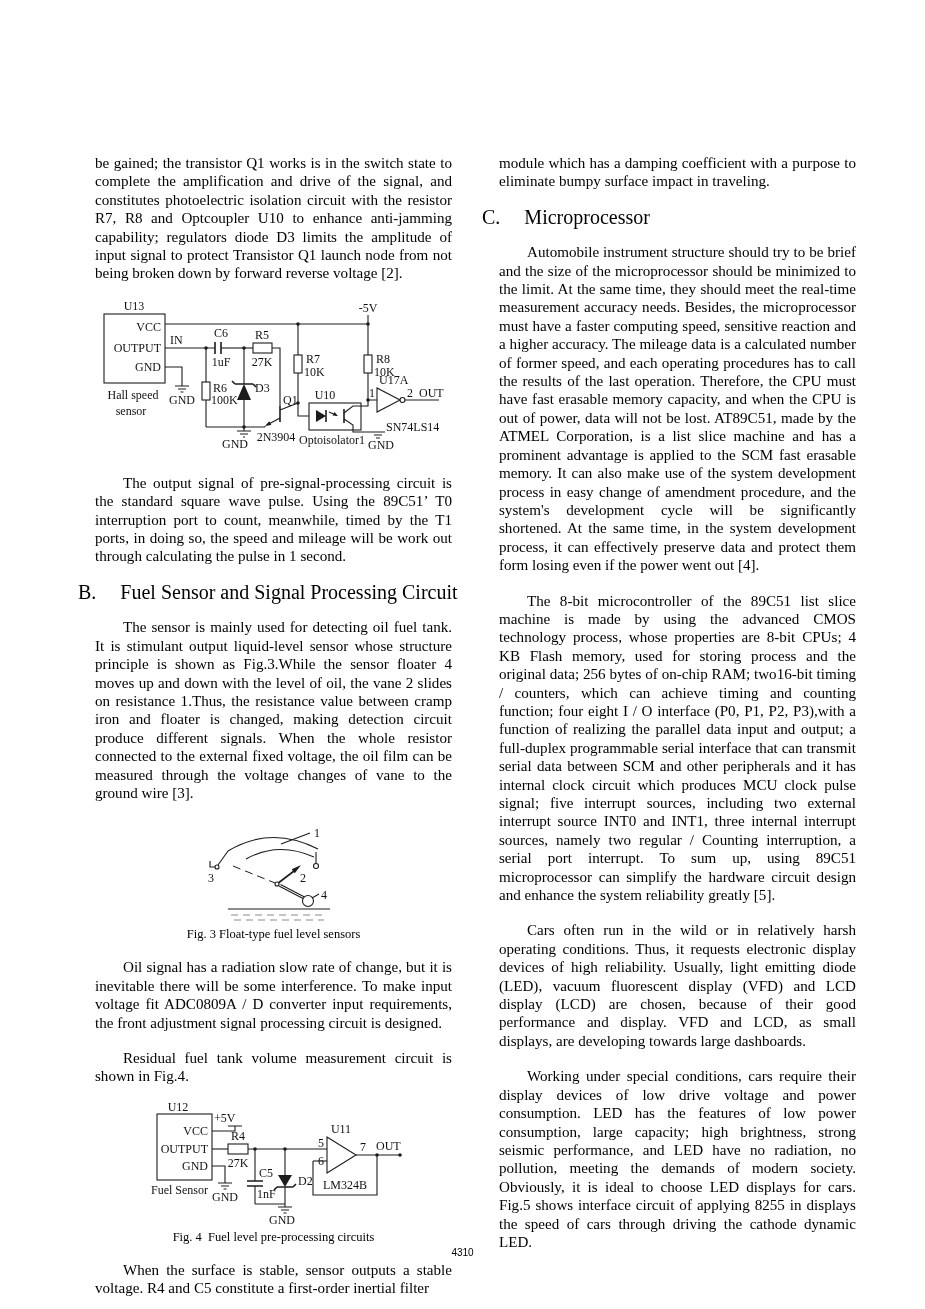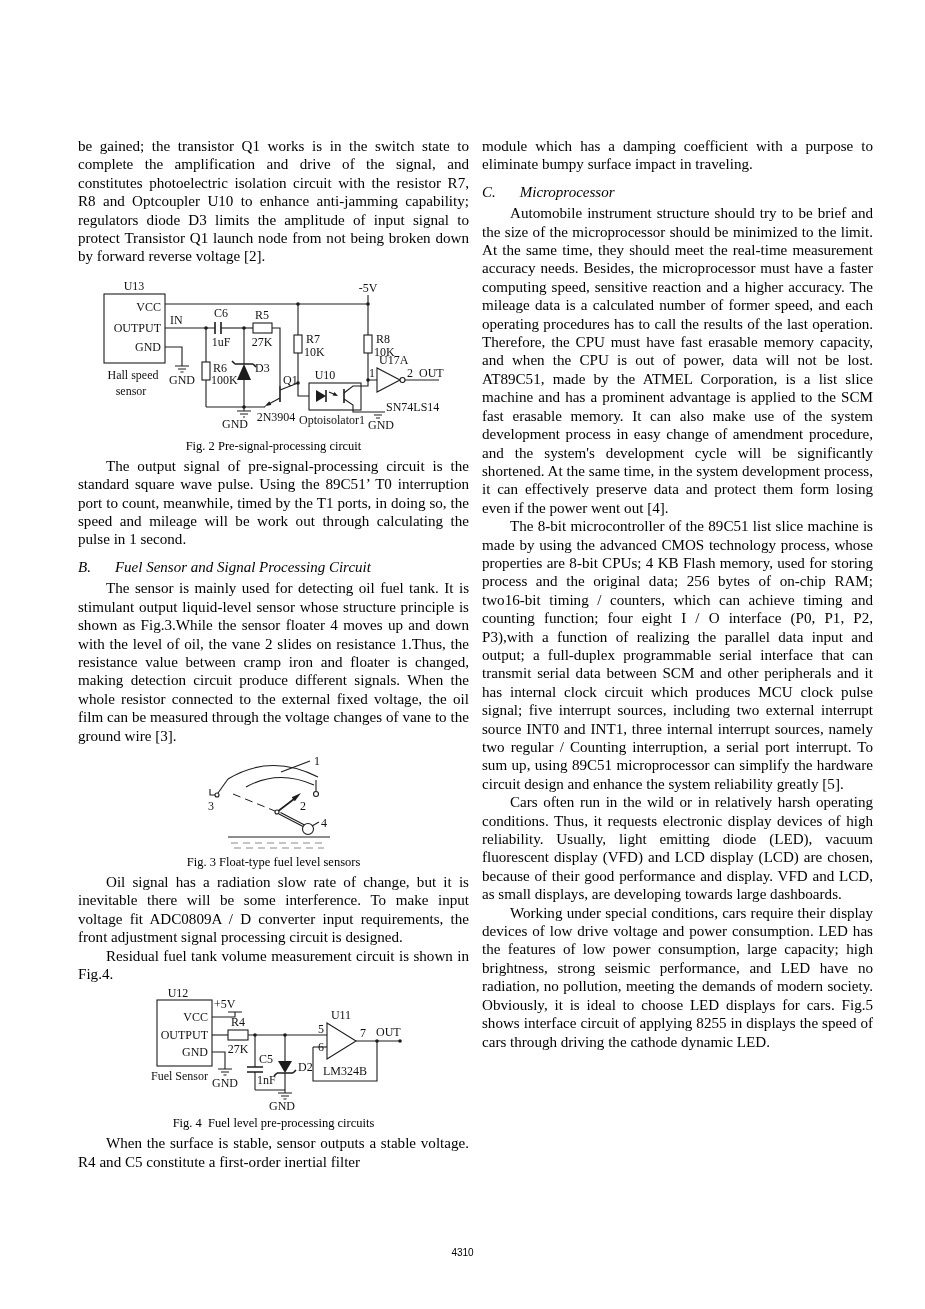--- a/index.html
+++ b/index.html
@@ -2,24 +2,24 @@
 <html><head>
 <meta charset="utf-8">
 <style>
   html,body{margin:0;padding:0;background:#ffffff;}
   .page{position:relative;width:925px;height:1309px;background:#fff;color:#000;
         font-family:"Liberation Serif", serif;overflow:hidden;}
   .col{position:absolute;top:137px;width:391px;font-size:15.1px;line-height:18.4px;
        text-align:justify;}
   .col-left{left:78px;}
   .col-right{left:482px;}
-  p.body{margin:0;text-indent:28px;}
+  p.body{margin:17px;text-indent:28px;}
   p.body.noindent{text-indent:0;}
-  .section-heading{margin:9px 0 3px 0;font-style:italic;font-weight:normal;
-       font-size:15px;line-height:18.4px;text-indent:0;text-align:left;}
+  .section-heading{margin:9px 0 3px 0;font-weight:normal;
+       font-size:20px;line-height:18.4px;text-indent:0;text-align:left;}
   .section-heading .h-title{margin-left:24px;}
   .figure{text-indent:0;text-align:center;}
   .figure svg{display:block;}
   .fig2 svg{margin:14px 0 0 7px;}
   .fig3 svg{margin:2px 0 0 110px;}
   .fig4 svg{margin:6px 0 0 70px;}
   .fig-caption{margin:2px 0 4px 0;font-size:12.5px;line-height:14px;
        text-align:center;text-indent:0;white-space:pre-wrap;}
   .page-number{position:absolute;top:1247px;left:0;right:0;text-align:center;
        font-family:"Liberation Sans", sans-serif;font-size:10px;}
@@ -133,21 +133,20 @@
         <polygon class="comp" points="292,88 292,112 315,100"></polygon>
         <circle class="comp" cx="317.5" cy="100" r="2.5"></circle>
         <path class="wire" d="M320,100 H354"></path>
         <text x="294" y="84">U17A</text>
         <text x="290" y="97" text-anchor="end">1</text>
         <text x="322" y="97">2</text>
         <text x="334" y="97">OUT</text>
         <text x="301" y="131">SN74LS14</text>
       </svg>
     </div>
-    <p class="fig-caption">Fig. 2 Pre-signal-processing circuit</p>
 
     <p class="body">The output signal of pre-signal-processing circuit is the standard square wave pulse. Using the 89C51’ T0 interruption port to count, meanwhile, timed by the T1 ports, in doing so, the speed and mileage will be work out through calculating the pulse in 1 second.</p>
 
     <p class="section-heading"><span>B.</span><span class="h-title">Fuel Sensor and Signal Processing Circuit</span></p>
 
     <p class="body">The sensor is mainly used for detecting oil fuel tank. It is stimulant output liquid-level sensor whose structure principle is shown as Fig.3.While the sensor floater 4 moves up and down with the level of oil, the vane 2 slides on resistance 1.Thus, the resistance value between cramp iron and floater is changed, making detection circuit produce different signals. When the whole resistor connected to the external fixed voltage, the oil film can be measured through the voltage changes of vane to the ground wire [3].</p>
 
     <div class="figure fig3">
       <svg width="230" height="106" viewBox="0 0 230 106">
         <path class="wire" d="M40,32 Q83,6 130,30"></path>

